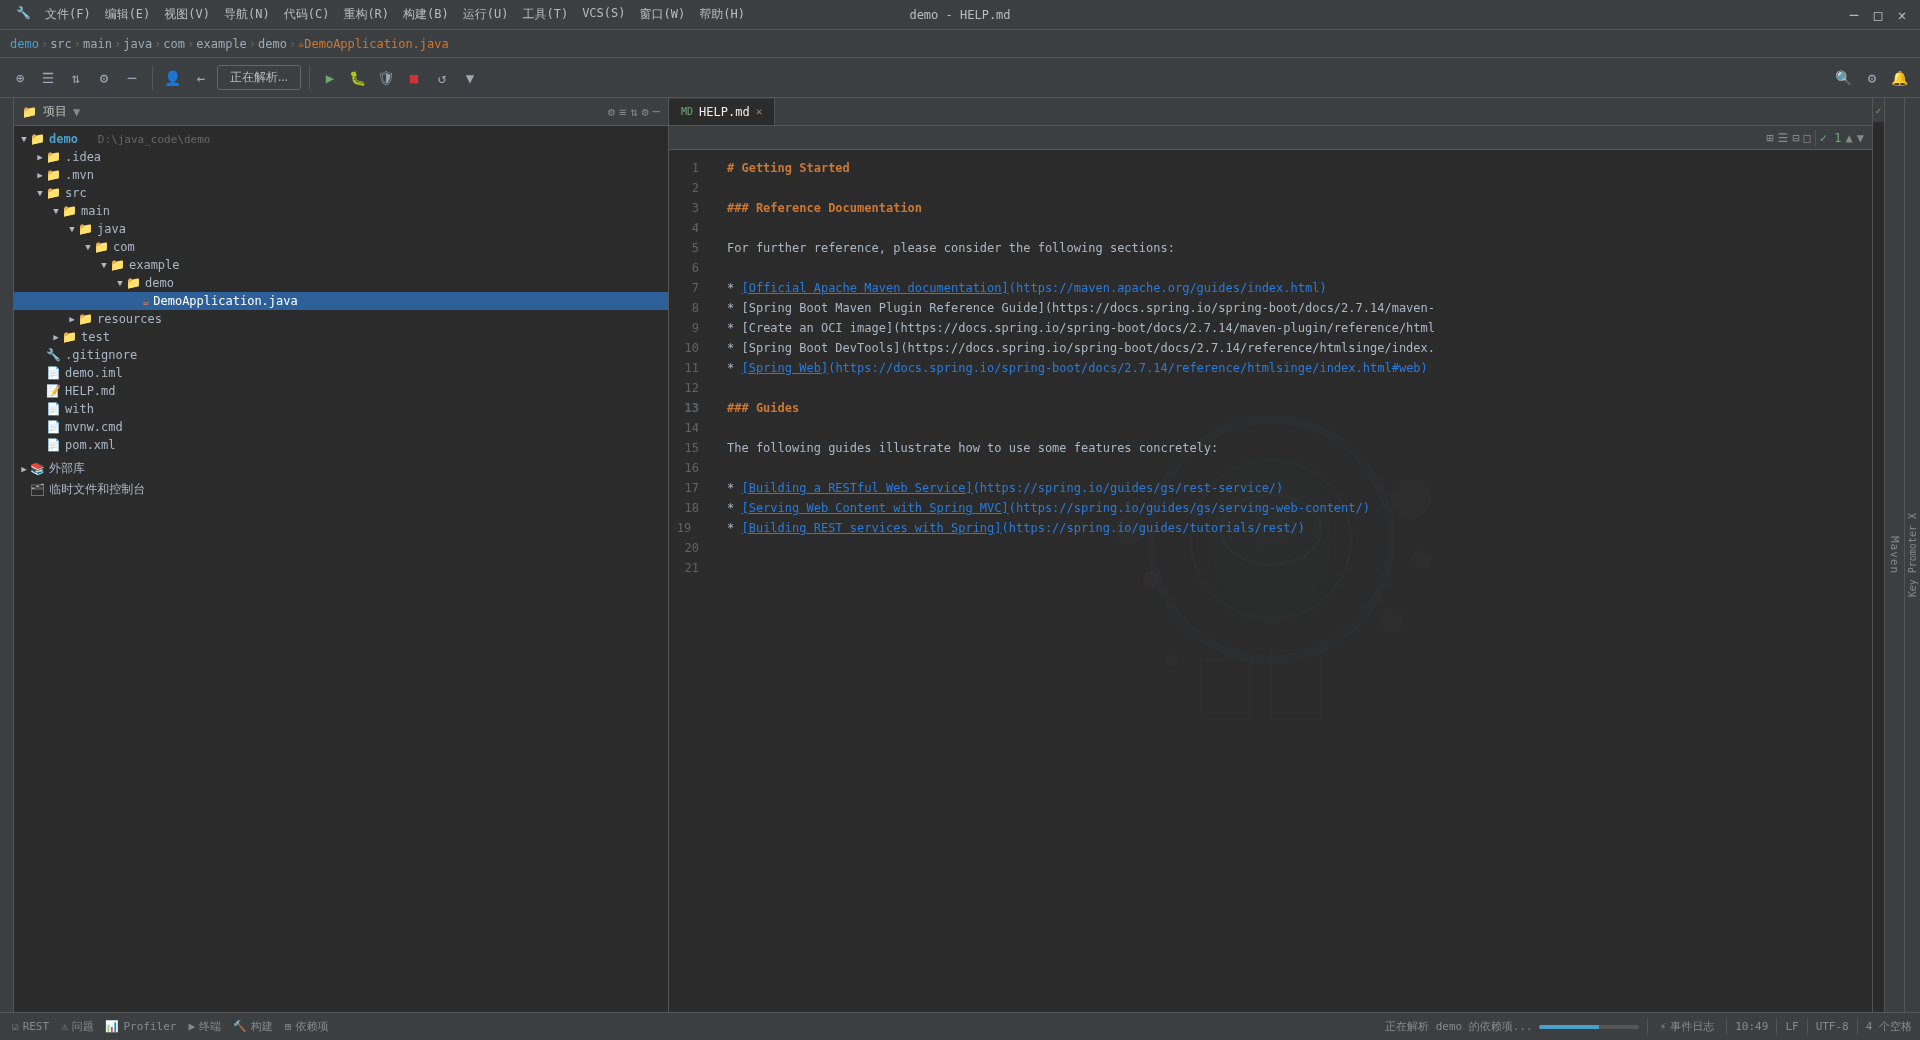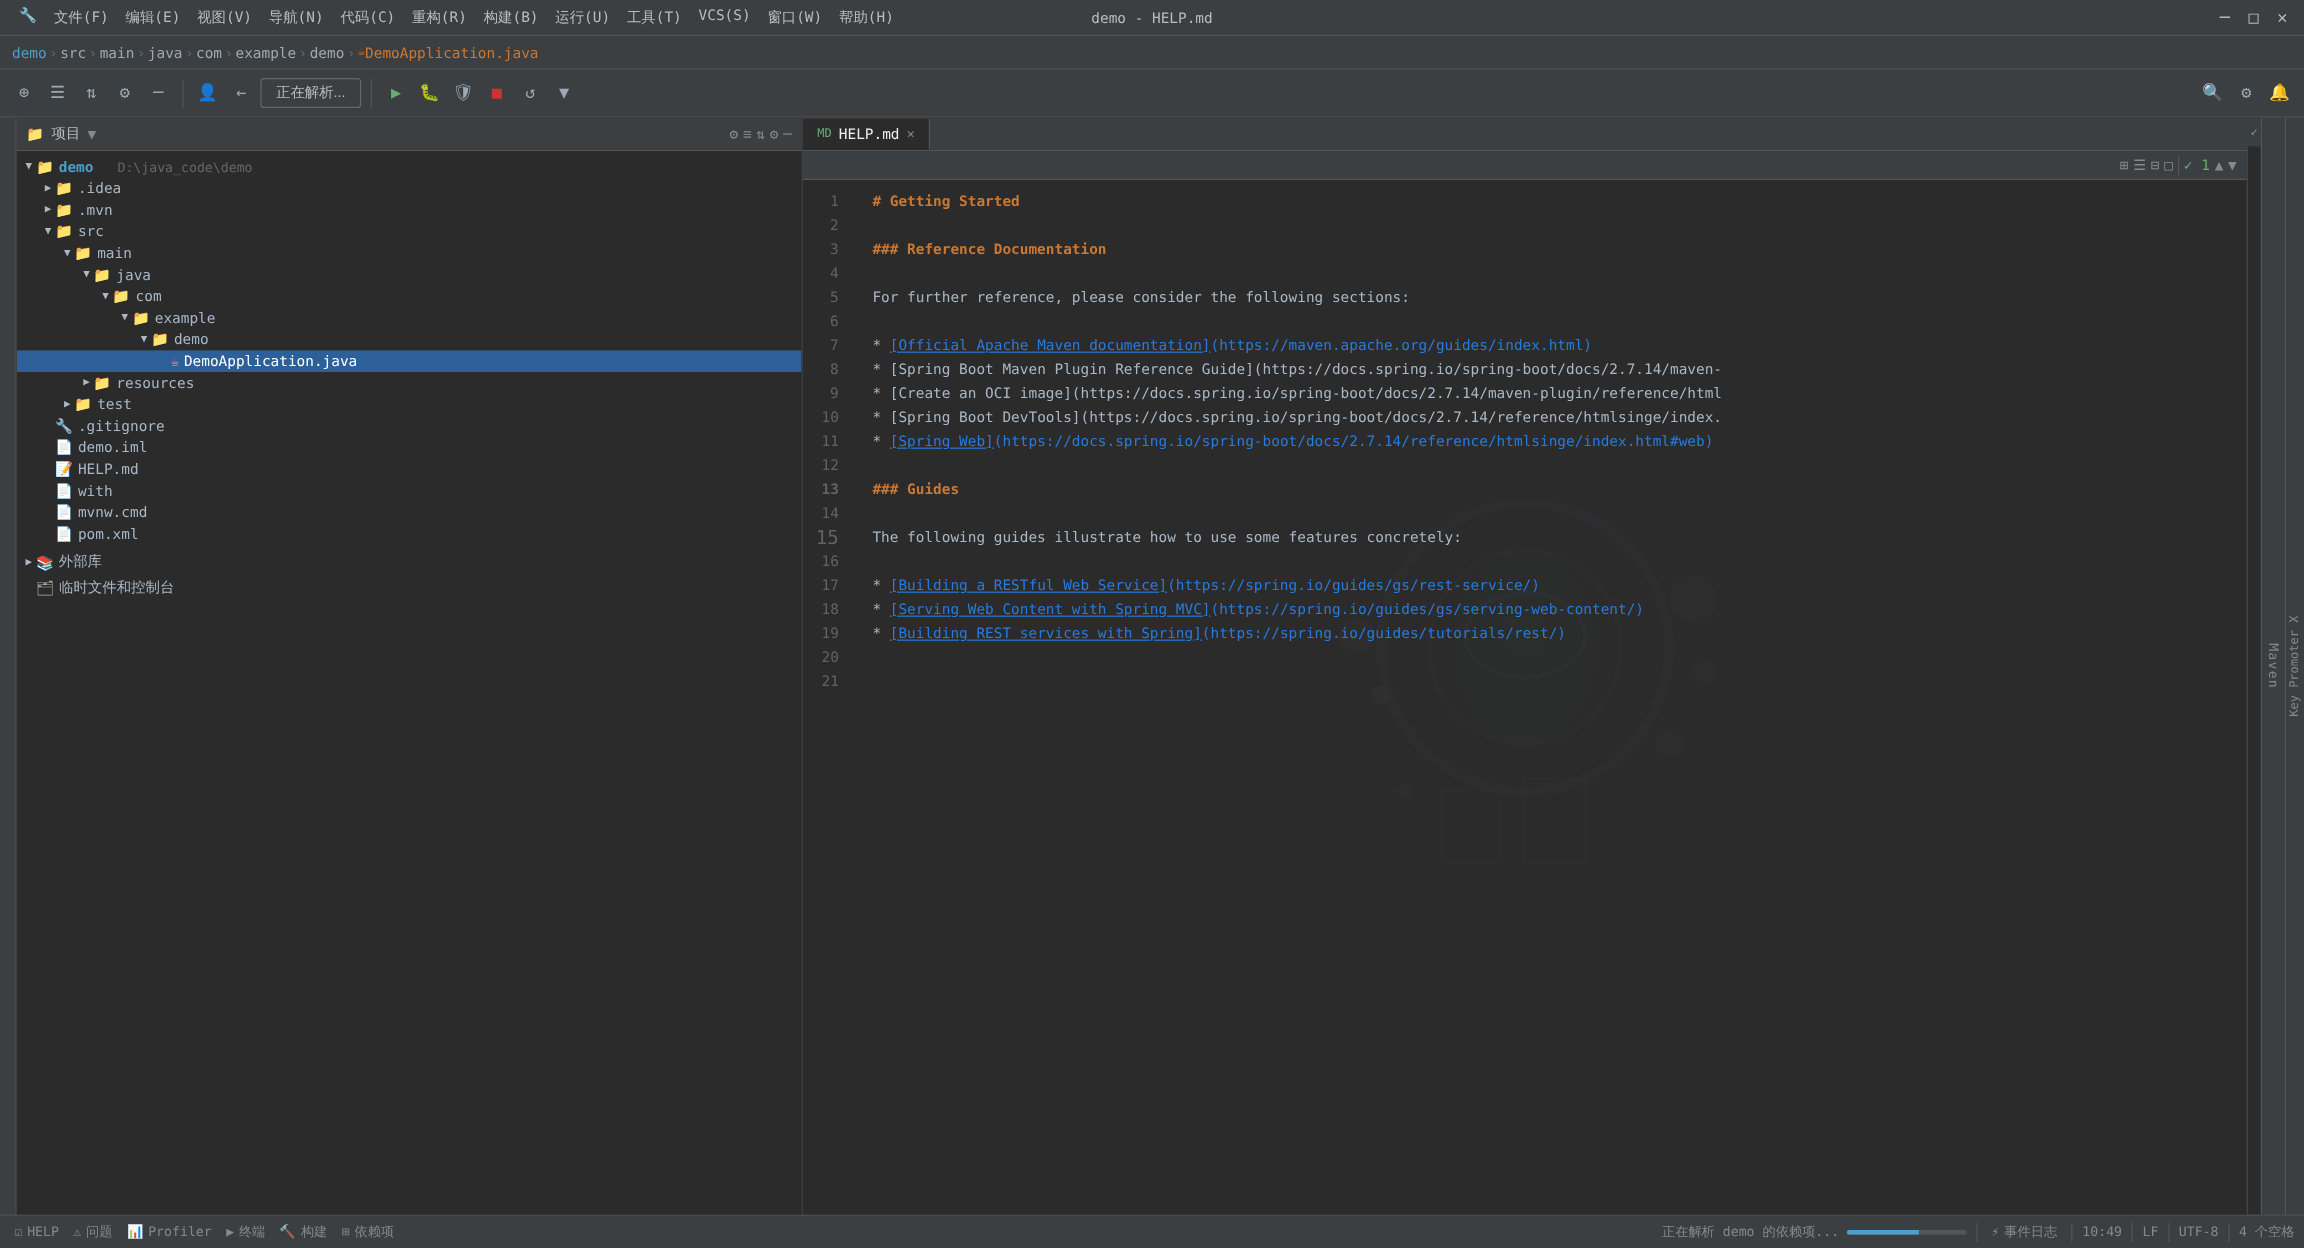--- a/index.html
+++ b/index.html
@@ -594,25 +594,25 @@
             <div style="height: 20px; line-height: 20px; color: rgb(96, 99, 102); font-size: 12px; text-align: right; padding-right: 10px;">5</div>
             <div style="height: 20px; line-height: 20px; color: rgb(96, 99, 102); font-size: 12px; text-align: right; padding-right: 10px;">6</div>
             <div style="height: 20px; line-height: 20px; color: rgb(96, 99, 102); font-size: 12px; text-align: right; padding-right: 10px;">7</div>
             <div style="height: 20px; line-height: 20px; color: rgb(96, 99, 102); font-size: 12px; text-align: right; padding-right: 10px;">8</div>
             <div style="height: 20px; line-height: 20px; color: rgb(96, 99, 102); font-size: 12px; text-align: right; padding-right: 10px;">9</div>
             <div style="height: 20px; line-height: 20px; color: rgb(96, 99, 102); font-size: 12px; text-align: right; padding-right: 10px;">10</div>
             <div style="height: 20px; line-height: 20px; color: rgb(96, 99, 102); font-size: 12px; text-align: right; padding-right: 10px;">11</div>
             <div style="height: 20px; line-height: 20px; color: rgb(96, 99, 102); font-size: 12px; text-align: right; padding-right: 10px;">12</div>
             <div style="height: 20px; line-height: 20px; color: rgb(96, 99, 102); font-size: 12px; text-align: right; padding-right: 10px; font-weight: bold;">13</div>
             <div style="height: 20px; line-height: 20px; color: rgb(96, 99, 102); font-size: 12px; text-align: right; padding-right: 10px;">14</div>
-            <div style="height: 20px; line-height: 20px; color: rgb(96, 99, 102); font-size: 16px; text-align: right; padding-right: 10px;">15</div>
+            <div style="height: 20px; line-height: 20px; color: rgb(96, 99, 102); font-size: 12px; text-align: right; padding-right: 10px;">15</div>
             <div style="height: 20px; line-height: 20px; color: rgb(96, 99, 102); font-size: 12px; text-align: right; padding-right: 10px;">16</div>
             <div style="height: 20px; line-height: 20px; color: rgb(96, 99, 102); font-size: 12px; text-align: right; padding-right: 10px;">17</div>
             <div style="height: 20px; line-height: 20px; color: rgb(96, 99, 102); font-size: 12px; text-align: right; padding-right: 10px;">18</div>
-            <div style="height: 20px; line-height: 20px; color: rgb(96, 99, 102); font-size: 12px; text-align: right; padding-right: 10px;">19</div>
+            <div style="height: 20px; line-height: 20px; color: rgb(96, 99, 102); font-size: 12px; text-align: center; padding-right: 10px;">19</div>
             <div style="height: 20px; line-height: 20px; color: rgb(96, 99, 102); font-size: 12px; text-align: right; padding-right: 10px;">20</div>
             <div style="height: 20px; line-height: 20px; color: rgb(96, 99, 102); font-size: 12px; text-align: right; padding-right: 10px;">21</div>
           </div>
         <div class="code-lines" id="code-lines-container"><div style="min-height: 20px; line-height: 20px;"><span style="color:#cc7832; font-weight:bold;"># Getting Started</span></div><div style="min-height: 20px; line-height: 20px; color: rgb(169, 183, 198);"></div><div style="min-height: 20px; line-height: 20px;"><span style="color:#cc7832; font-weight:bold;">### Reference Documentation</span></div><div style="min-height: 20px; line-height: 20px; color: rgb(169, 183, 198);"></div><div style="min-height: 20px; line-height: 20px; color: rgb(169, 183, 198);">For further reference, please consider the following sections:</div><div style="min-height: 20px; line-height: 20px; color: rgb(169, 183, 198);"></div><div style="min-height: 20px; line-height: 20px;"><span style="color:#a9b7c6;">* </span><span style="color:#287bde; text-decoration:underline;">[Official Apache Maven documentation]</span><span style="color:#287bde;">(https://maven.apache.org/guides/index.html)</span></div><div style="min-height: 20px; line-height: 20px;"><span style="color:#a9b7c6;">* </span>[Spring Boot Maven Plugin Reference Guide](https://docs.spring.io/spring-boot/docs/2.7.14/maven-</div><div style="min-height: 20px; line-height: 20px;"><span style="color:#a9b7c6;">* </span>[Create an OCI image](https://docs.spring.io/spring-boot/docs/2.7.14/maven-plugin/reference/html</div><div style="min-height: 20px; line-height: 20px;"><span style="color:#a9b7c6;">* </span>[Spring Boot DevTools](https://docs.spring.io/spring-boot/docs/2.7.14/reference/htmlsinge/index.</div><div style="min-height: 20px; line-height: 20px;"><span style="color:#a9b7c6;">* </span><span style="color:#287bde; text-decoration:underline;">[Spring Web]</span><span style="color:#287bde;">(https://docs.spring.io/spring-boot/docs/2.7.14/reference/htmlsinge/index.html#web)</span></div><div style="min-height: 20px; line-height: 20px; color: rgb(169, 183, 198);"></div><div style="min-height: 20px; line-height: 20px;"><span style="color:#cc7832; font-weight:bold;">### Guides</span></div><div style="min-height: 20px; line-height: 20px; color: rgb(169, 183, 198);"></div><div style="min-height: 20px; line-height: 20px; color: rgb(169, 183, 198);">The following guides illustrate how to use some features concretely:</div><div style="min-height: 20px; line-height: 20px; color: rgb(169, 183, 198);"></div><div style="min-height: 20px; line-height: 20px;"><span style="color:#a9b7c6;">* </span><span style="color:#287bde; text-decoration:underline;">[Building a RESTful Web Service]</span><span style="color:#287bde;">(https://spring.io/guides/gs/rest-service/)</span></div><div style="min-height: 20px; line-height: 20px;"><span style="color:#a9b7c6;">* </span><span style="color:#287bde; text-decoration:underline;">[Serving Web Content with Spring MVC]</span><span style="color:#287bde;">(https://spring.io/guides/gs/serving-web-content/)</span></div><div style="min-height: 20px; line-height: 20px;"><span style="color:#a9b7c6;">* </span><span style="color:#287bde; text-decoration:underline;">[Building REST services with Spring]</span><span style="color:#287bde;">(https://spring.io/guides/tutorials/rest/)</span></div><div style="min-height: 20px; line-height: 20px; color: rgb(169, 183, 198);"></div><div style="min-height: 20px; line-height: 20px; color: rgb(169, 183, 198);"></div></div>
       </div>
     </div>
   </div>
 
   <div id="error-stripe" style="width:12px; background:#2b2b2b; border-left:1px solid #555; display:flex; flex-direction:column;">
     <div style="height:24px; background:#3c3f41; display:flex; align-items:center; justify-content:center;">
@@ -626,21 +626,21 @@
 
   <div style="width:16px; background:#3c3f41; display:flex; flex-direction:column; align-items:center; justify-content:center; border-left:1px solid #555;">
     <span style="writing-mode:vertical-rl; font-size:10px; color:#888; cursor:pointer; transform:rotate(180deg); white-space:nowrap;">Key Promoter X</span>
   </div>
 
 </div>
 
 <div id="status-bar" style="height:28px; background:#3c3f41; display:flex; align-items:center; padding:0 8px; gap:4px; font-size:11px; color:#888; border-top:1px solid #555;">
   <div class="status-item">
     <span style="color:#888;">☑</span>
-    <span>HELP</span>
+    <span>REST</span>
   </div>
   <div class="status-item">
     <span>⚠</span>
     <span>问题</span>
   </div>
   <div class="status-item">
     <span>📊</span>
     <span>Profiler</span>
   </div>
   <div class="status-item">

